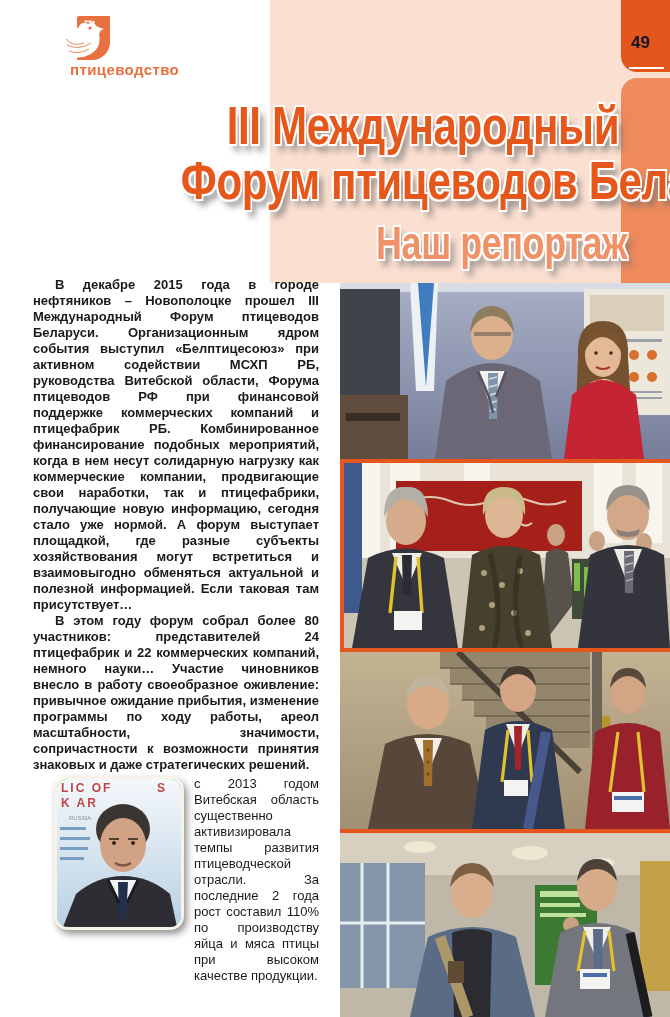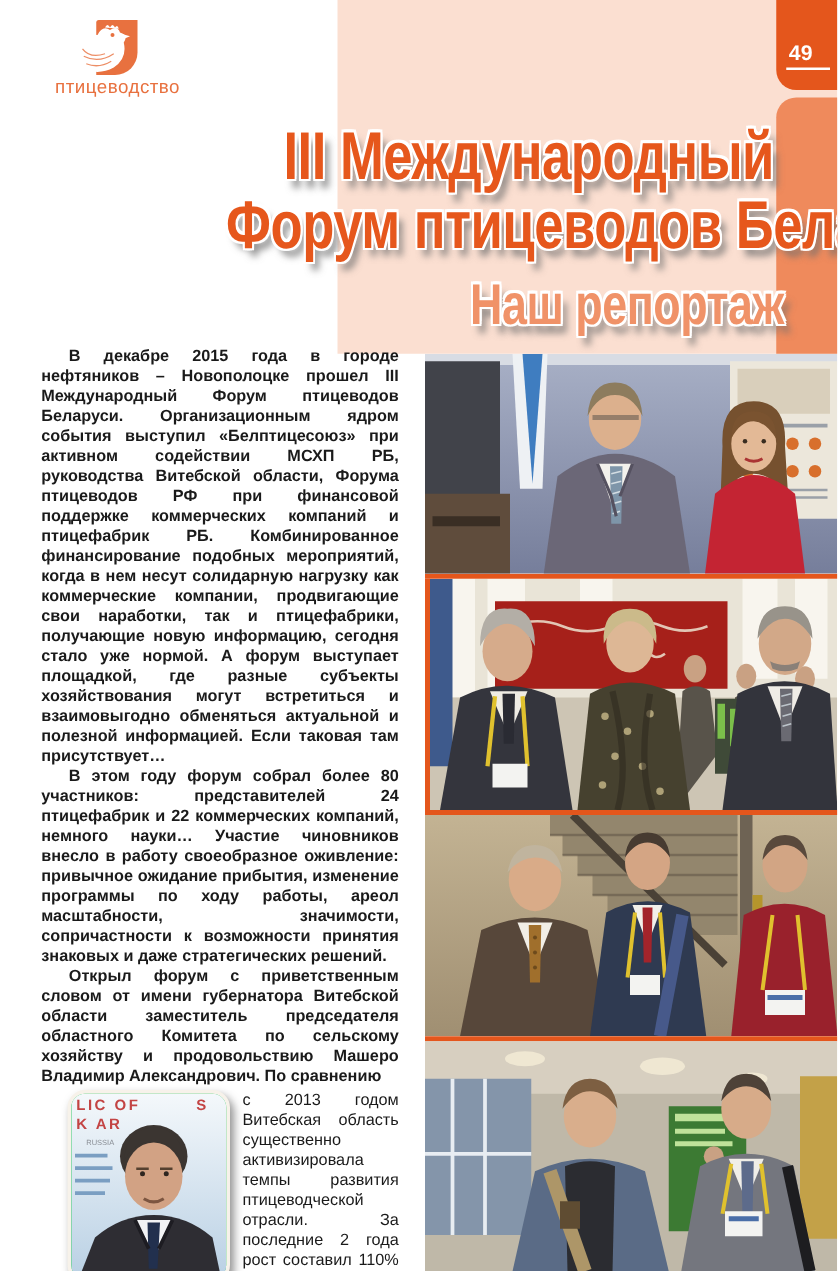--- a/index.html
+++ b/index.html
@@ -3,30 +3,30 @@
 <meta charset="utf-8">
 <style>
   html,body{margin:0;padding:0;background:#ffffff;}
   .page{position:relative;width:670px;height:1017px;background:#fff;overflow:hidden;
         font-family:"Liberation Sans","DejaVu Sans",sans-serif;}
 
   
   .pink-block{position:absolute;left:270px;top:0;width:400px;height:283px;background:var(--panel_pink);}
   .tab-pagenum{position:absolute;left:621px;top:0;width:49px;height:72px;background:var(--accent_dark);
                border-bottom-left-radius:16px;}
-  .pagenum{position:absolute;right:6px;top:33px;color:#ffffff;font-weight:bold;font-size:17px;
-           border-bottom:2px solid #fff;padding:0 14px 1px 2px;text-align:right;}
+  .pagenum{position:absolute;right:6px;top:33px;color:#0f172a;font-weight:bold;font-size:17px;
+           border-bottom:2px solid #fff;padding:0 14px 14px 2px;text-align:right;}
   .orange-side{position:absolute;left:621px;top:78px;width:49px;height:205px;background:var(--accent_mid);
                border-top-left-radius:16px;}
 
   
   .logo-block{position:absolute;left:77px;top:16px;width:33px;height:44px;background:var(--logo_orange);
               border-bottom-right-radius:18px;border-top-left-radius:2px;}
   .hen{position:absolute;left:57px;top:18px;width:52px;height:42px;}
-  .brand{position:absolute;left:44px;top:61px;font-size:15px;font-weight:normal;color:var(--logo_orange);
+  .brand{position:absolute;left:70px;top:61px;font-size:15px;font-weight:bold;color:var(--logo_orange);
          letter-spacing:.4px;}
 
   
   .title{position:absolute;left:55px;top:99px;width:572px;}
   .t{font-weight:bold;text-align:right;transform:scaleX(.78);transform-origin:100% 50%;
      white-space:nowrap;letter-spacing:-.5px;
      text-shadow:2px 0 0 #fff,-2px 0 0 #fff,0 2px 0 #fff,0 -2px 0 #fff,
                  2px 2px 0 #fff,-2px -2px 0 #fff,2px -2px 0 #fff,-2px 2px 0 #fff,
                  6px 7px 7px rgba(110,110,110,.75);}
   .t1{font-size:54px;line-height:53px;color:var(--title_orange);padding-right:10px;}
@@ -81,21 +81,20 @@
 
   <div class="title">
     <div class="t t1">III Международный</div>
     <div class="t t2">Форум птицеводов Беларуси.</div>
     <div class="t t3">Наш репортаж</div>
   </div>
 
   <div class="body-col">
     <p class="para indent">В декабре 2015 года в городе нефтяников – Новополоцке прошел III Международный Форум птицеводов Беларуси. Организационным ядром события выступил «Белптицесоюз» при активном содействии МСХП РБ, руководства Витебской области, Форума птицеводов РФ при финансовой поддержке коммерческих компаний и птицефабрик РБ. Комбинированное финансирование подобных мероприятий, когда в нем несут солидарную нагрузку как коммерческие компании, продвигающие свои наработки, так и птицефабрики, получающие новую информацию, сегодня стало уже нормой. А форум выступает площадкой, где разные субъекты хозяйствования могут встретиться и взаимовыгодно обменяться актуальной и полезной информацией. Если таковая там присутствует…</p>
     <p class="para indent">В этом году форум собрал более 80 участников: представителей 24 птицефабрик и 22 коммерческих компаний, немного науки… Участие чиновников внесло в работу своеобразное оживление: привычное ожидание прибытия, изменение программы по ходу работы, ареол масштабности, значимости, сопричастности к возможности принятия знаковых и даже стратегических решений.</p>
-    <p class="para indent"><span>Открыл форум с приветственным словом от имени губернатора Витебской области заместитель председателя областного Комитета по сельскому хозяйству и продовольствию </span><b>Машеро Владимир Александрович</b><span>. По сравнению</span></p>
 
     <div class="wrap-row">
       <div class="portrait" aria-label="Портрет выступающего: мужчина в тёмном костюме и галстуке на фоне бело-голубого баннера">
         <svg viewBox="0 0 124 148" preserveAspectRatio="none">
           <defs>
             <linearGradient id="pg" x1="0" y1="0" x2="0" y2="1">
               <stop offset="0" stop-color="#f4f8fb"></stop>
                 <stop offset="1" stop-color="#b9d0e4"></stop>
             </linearGradient>
           </defs>

